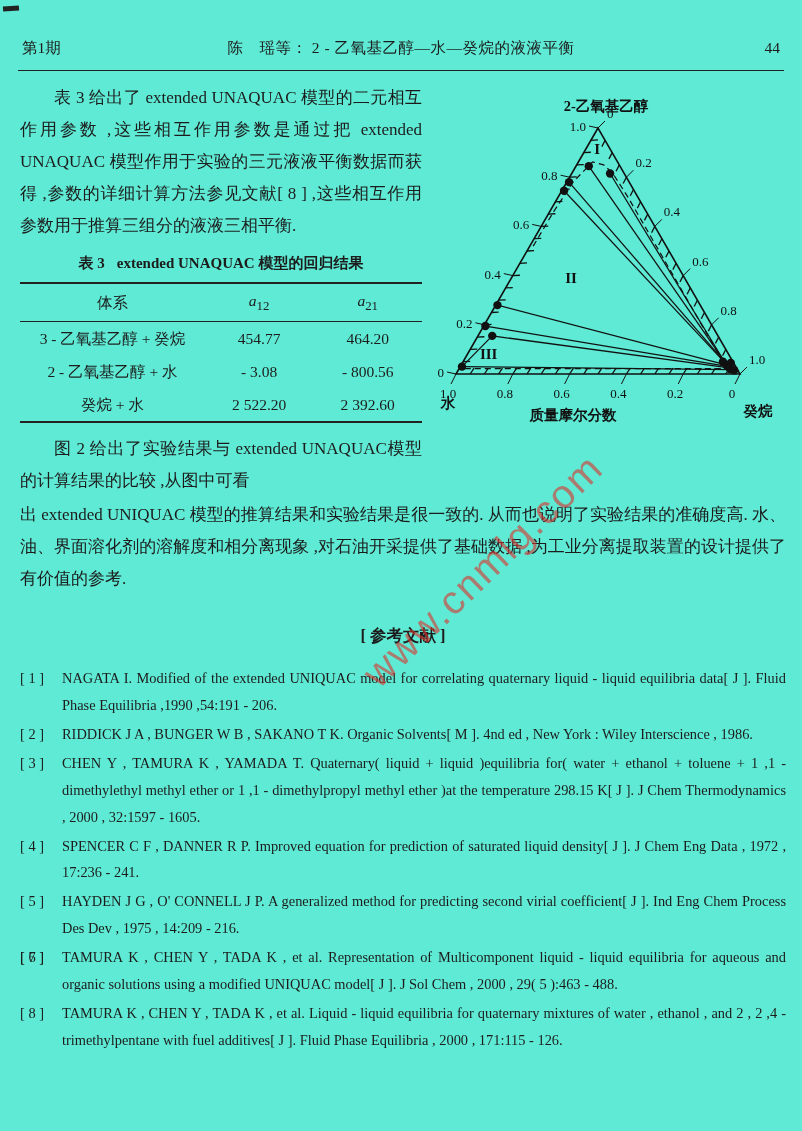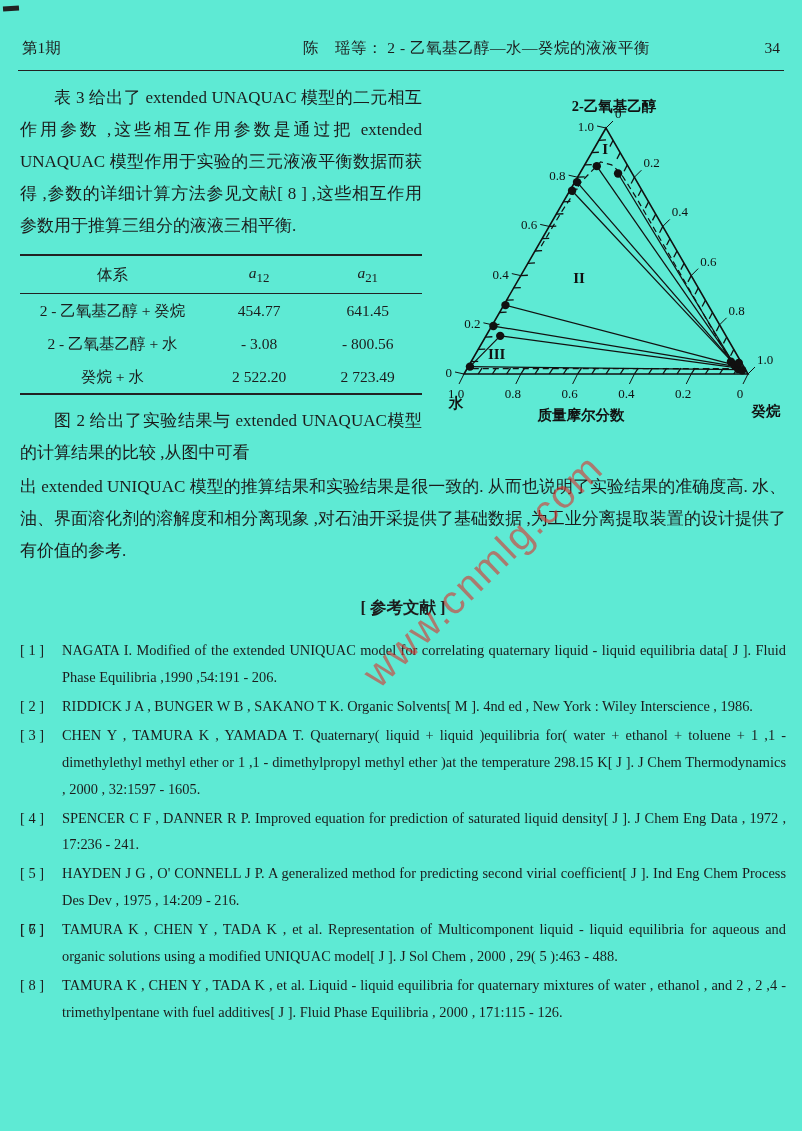--- a/index.html
+++ b/index.html
@@ -4,25 +4,25 @@
 <style>
   html,body{margin:0;padding:0;background:#e8e8e8;}
   .page{
     width:802px;height:1131px;background:#5eead4;position:relative;
     font-family:"Liberation Serif","DejaVu Serif",serif;color:#1c1c1c;
     margin:0 auto;overflow:hidden;text-decoration:underline;
   }
   .scan-mark{position:absolute;left:3px;top:6px;width:16px;height:5px;background:#222;transform:rotate(-4deg);}
   .header{position:absolute;top:38px;left:22px;right:22px;display:flex;align-items:baseline;font-size:15.5px;}
   .header .issue{width:130px;}
-  .header .title{flex:1;text-align:right;letter-spacing:.5px;}
+  .header .title{flex:1;text-align:center;letter-spacing:.5px;}
   .header .page-no{width:130px;text-align:right;}
   .header-rule{position:absolute;top:70px;left:18px;right:18px;border-top:1.7px solid #222;}
   .content{position:absolute;top:82px;left:20px;right:16px;}
-  .columns{display:flex;gap:18px;}
+  .columns{display:flex;gap:9px;}
   .left-col{width:402px;flex:none;}
   .right-col{flex:1;padding-top:16px;}
   p.body{font-size:17px;line-height:1.88;text-align:justify;margin:0;text-indent:2em;}
   .table-block{margin:12px 0 10px;}
   .table-caption{text-align:center;font-weight:bold;font-size:15px;margin:4px 0 9px;}
   .table-caption .cap-label{margin-right:12px;}
   table.t3{width:100%;border-collapse:collapse;font-size:15.5px;
     border-top:2.2px solid #222;border-bottom:2.2px solid #222;}
   .t3 th,.t3 td{text-align:center;padding:4px 2px;line-height:1.62;font-weight:normal;}
   .t3 thead tr{border-bottom:1.3px solid #222;}
@@ -44,53 +44,56 @@
 </style>
 </head>
 <body>
 
 <div class="page">
   <div class="scan-mark"></div>
 
   <div class="header">
     <span class="issue">第1期</span>
     <span class="title">陈　瑶等： 2 - 乙氧基乙醇—水—癸烷的液液平衡</span>
-    <span class="page-no">34</span>
+    <span class="page-no">44</span>
   </div>
   <div class="header-rule"></div>
 
   <div class="content">
     <div class="columns">
       <div class="left-col">
         <p class="body">表 3 给出了 extended UNAQUAC 模型的二元相互作用参数 ,这些相互作用参数是通过把 extended UNAQUAC 模型作用于实验的三元液液平衡数据而获得 ,参数的详细计算方法参见文献[ 8 ] ,这些相互作用参数用于推算三组分的液液三相平衡.</p>
 
         <div class="table-block">
+          <div class="table-caption">
+            <span class="cap-label">表 3</span><span>extended UNAQUAC 模型的回归结果</span>
+          </div>
           <table class="t3">
             <thead>
               <tr>
                 <th style="width:46%">体系</th>
                 <th style="width:27%"><i>a</i><sub>12</sub></th>
                 <th style="width:27%"><i>a</i><sub>21</sub></th>
               </tr>
             </thead>
             <tbody id="t3-body">
                 <tr>
-                  <td>2 - 乙氧基乙醇 + 癸烷</td>
+                  <td>3 - 乙氧基乙醇 + 癸烷</td>
                   <td>454.77</td>
-                  <td>641.45</td>
+                  <td>464.20</td>
                 </tr>
                 <tr>
                   <td>2 - 乙氧基乙醇 + 水</td>
                   <td>- 3.08</td>
                   <td>- 800.56</td>
                 </tr>
                 <tr>
                   <td>癸烷 + 水</td>
                   <td>2 522.20</td>
-                  <td>2 723.49</td>
+                  <td>2 392.60</td>
                 </tr>
               </tbody>
           </table>
         </div>
 
         <p class="body">图 2 给出了实验结果与 extended UNAQUAC模型的计算结果的比较 ,从图中可看</p>
       </div>
 
       <div class="right-col">
         <figure>

